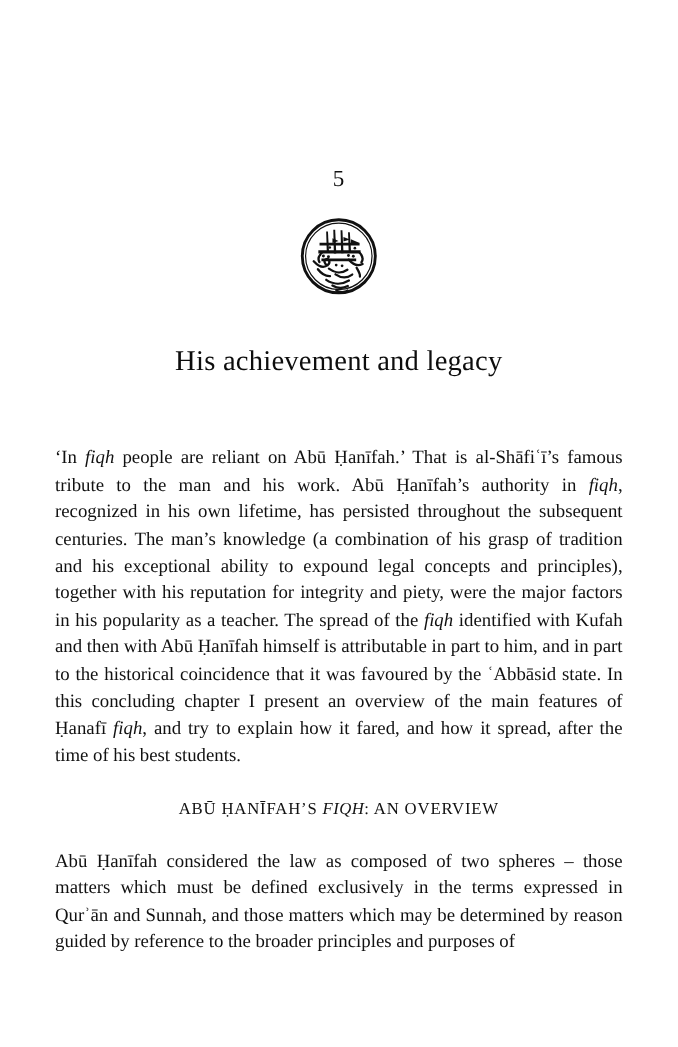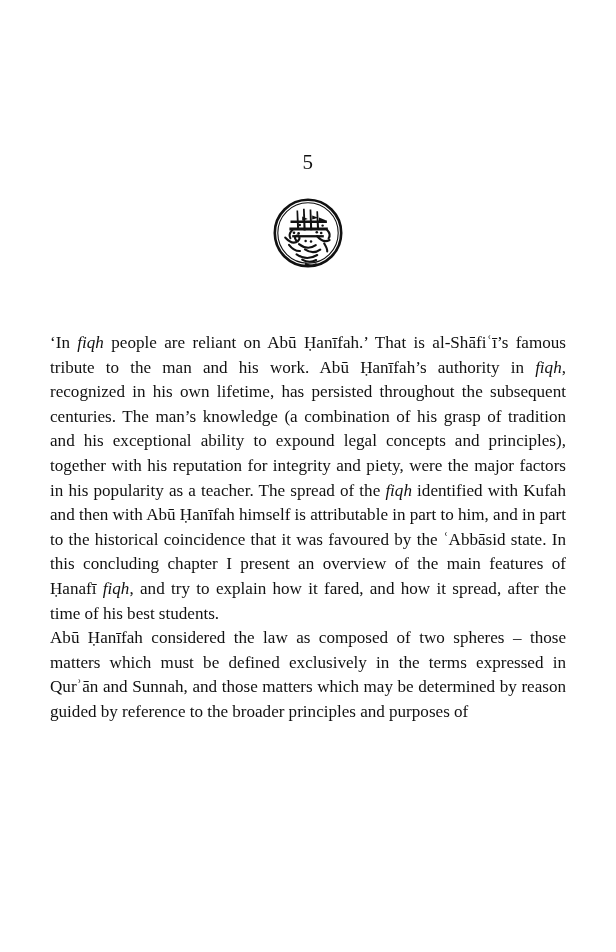--- a/index.html
+++ b/index.html
@@ -150,23 +150,25 @@
           <path d="M30.2 62.6 c4.4 2.6 9.6 2.8 14.0 0.4"></path>
           <path d="M20.4 33.0 c-2.6 2.6 -3.6 5.6 -2.0 8.2"></path>
           <path d="M55.0 32.8 c2.6 2.8 3.4 6.0 1.6 8.6"></path>
         </g>
         <g fill="#111111">
           <path d="M33.4 65.6 c3.6 2.6 7.6 2.6 11.2 0.2 l-0.4 2.1 c-3.8 2.4 -8.0 2.3 -11.6 -0.4 z"></path>
         </g>
       </svg>
     </div>
 
+    <h1 class="chapter-title">His achievement and legacy</h1>
   </div>
 
   <div class="text-column">
 
     <p class="body-par"><span>‘In </span><i>fiqh</i><span> people are reliant on Abū Ḥanīfah.’ That is al-Shāfiʿī’s famous tribute to the man and his work. Abū Ḥanīfah’s authority in </span><i>fiqh</i><span>, recognized in his own lifetime, has persisted throughout the subsequent centuries. The man’s knowledge (a combination of his grasp of tradition and his exceptional ability to expound legal concepts and principles), together with his reputation for integrity and piety, were the major factors in his popularity as a teacher. The spread of the </span><i>fiqh</i><span> identified with Kufah and then with Abū Ḥanīfah himself is attributable in part to him, and in part to the historical coincidence that it was favoured by the ʿAbbāsid state. In this concluding chapter I present an overview of the main features of Ḥanafī </span><i>fiqh</i><span>, and try to explain how it fared, and how it spread, after the time of his best students.</span></p>
 
+    <h2 class="section-heading"><span>ABŪ ḤANĪFAH’S </span><span class="ital">FIQH</span><span>: AN OVERVIEW</span></h2>
 
     <p class="body-par">Abū Ḥanīfah considered the law as composed of two spheres – those matters which must be defined exclusively in the terms expressed in Qurʾān and Sunnah, and those matters which may be determined by reason guided by reference to the broader principles and purposes of</p>
 
   </div>
 </div>
 
 </body></html>

